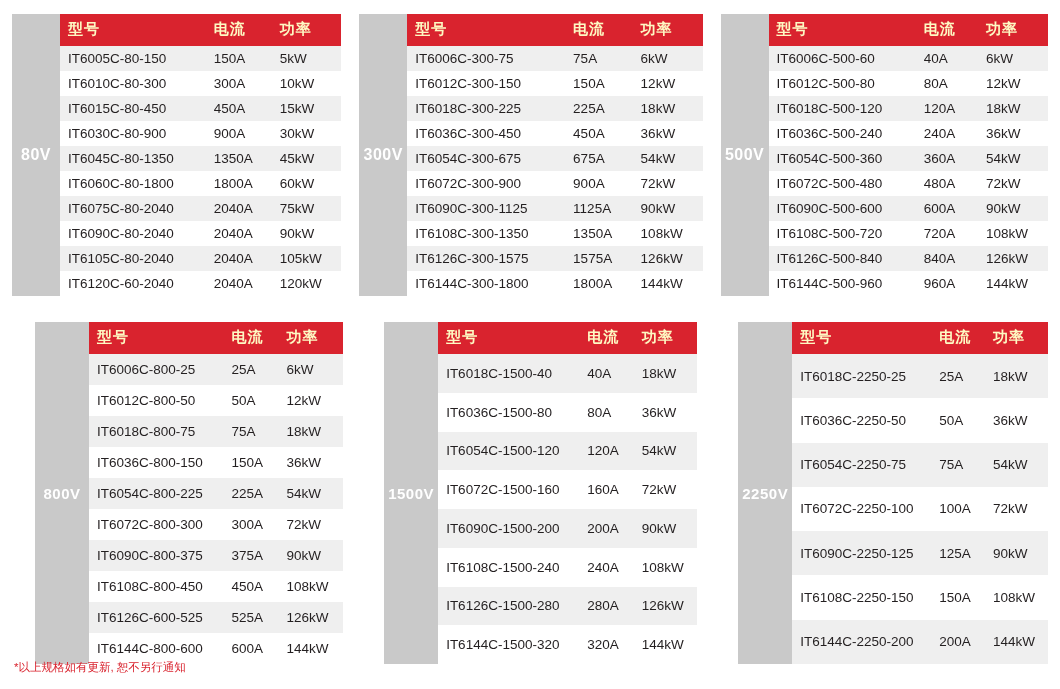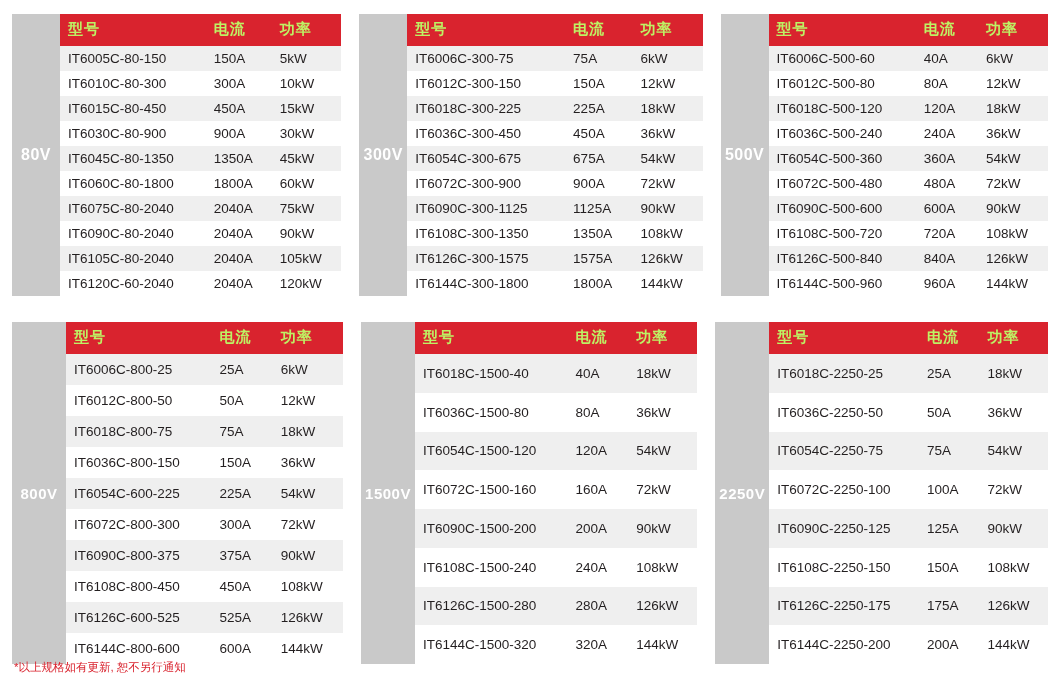--- a/index.html
+++ b/index.html
@@ -44,21 +44,21 @@
     padding: 17px 4px;
     box-sizing: border-box;
     letter-spacing: 0.5px;
   }
   table {
     border-collapse: collapse;
     border-spacing: 0;
   }
   thead th {
     background: #d9232e;
-    color: #bef264;
+    color: #fef9c3;
     font-size: 15px;
     font-weight: bold;
     text-align: left;
     padding: 6px 8px 7px 8px;
     white-space: nowrap;
     letter-spacing: 1px;
   }
   tbody td {
     font-size: 13.5px;
     color: #231f20;
@@ -88,21 +88,21 @@
   .g1500 .c-model { width: 160px; }
   .g1500 .c-cur   { width: 58px; }
   .g1500 .c-pow   { width: 64px; }
 
   .g2250 .c-model { width: 156px; }
   .g2250 .c-cur   { width: 58px; }
   .g2250 .c-pow   { width: 64px; }
 
   
   .block2 tbody td { padding: 8px 8px; }
-  .block2 .vlabel { font-size: 15px; min-width: 54px; }
+  .block2 .vlabel { font-size: 15px; min-width: 54px; margin-left: 23px; }
 
   .footnote {
     position: absolute;
     left: 14px;
     bottom: 14px;
     font-size: 11.5px;
     color: #d9232e;
   }
 </style>
 </head>
@@ -333,21 +333,21 @@
               <td>IT6018C-800-75</td>
               <td>75A</td>
               <td>18kW</td>
             </tr>
           <tr>
               <td>IT6036C-800-150</td>
               <td>150A</td>
               <td>36kW</td>
             </tr>
           <tr>
-              <td>IT6054C-600-225</td>
+              <td>IT6054C-800-225</td>
               <td>225A</td>
               <td>54kW</td>
             </tr>
           <tr>
               <td>IT6072C-800-300</td>
               <td>300A</td>
               <td>72kW</td>
             </tr>
           <tr>
               <td>IT6090C-800-375</td>
@@ -463,25 +463,20 @@
               <td>IT6090C-2250-125</td>
               <td>125A</td>
               <td>90kW</td>
             </tr>
           <tr>
               <td>IT6108C-2250-150</td>
               <td>150A</td>
               <td>108kW</td>
             </tr>
           <tr>
-              <td>IT6126C-2250-175</td>
-              <td>175A</td>
-              <td>126kW</td>
-            </tr>
-          <tr>
               <td>IT6144C-2250-200</td>
               <td>200A</td>
               <td>144kW</td>
             </tr>
         </tbody>
       </table>
     </div>
   </div>
 
 </div>

